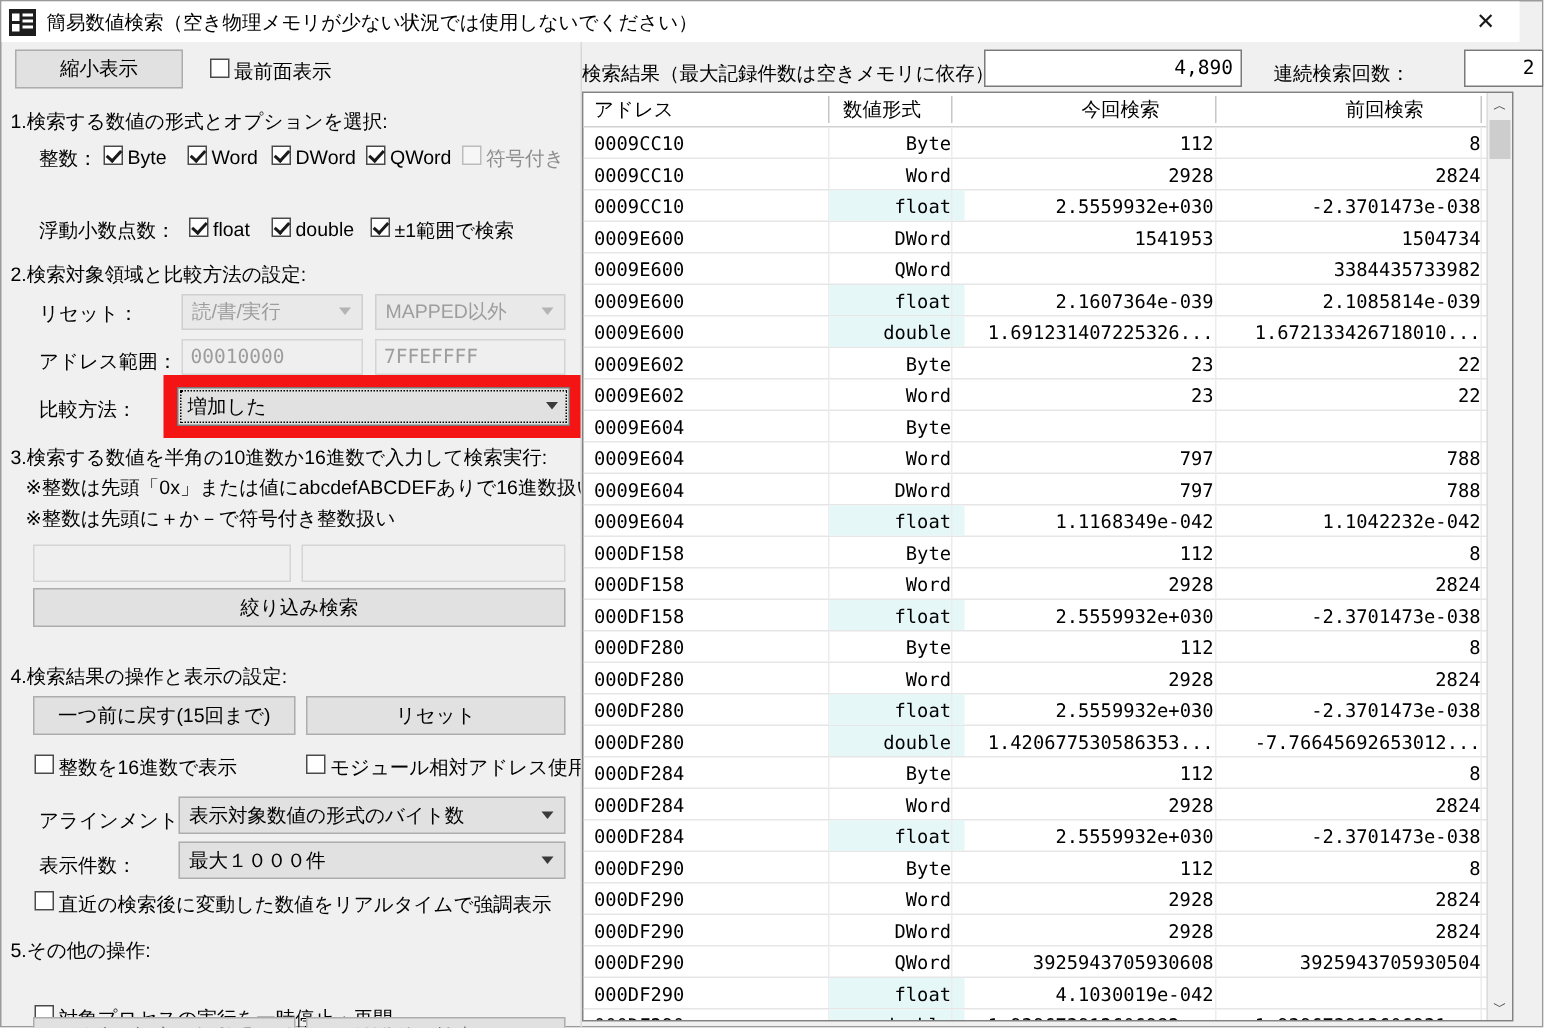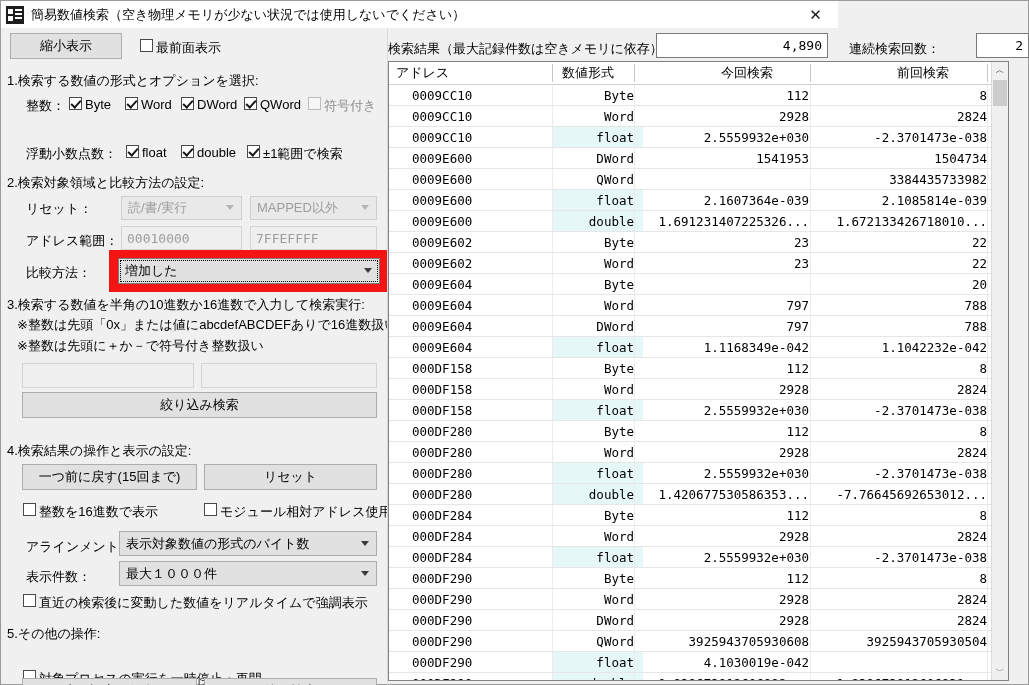--- a/index.html
+++ b/index.html
@@ -7,21 +7,21 @@
     width:1029px;height:685px;overflow:hidden;
     background:#f0f0f0;
     font-family:"Liberation Sans","DejaVu Sans",sans-serif;
     font-size:13px;color:#000;
     -webkit-font-smoothing:none;
   }
   .app{position:relative;width:1029px;height:685px;background:#f0f0f0;
        border:1px solid #9a9a9a;box-sizing:border-box;}
 
   
-  .titlebar{position:absolute;left:0;top:0;width:837px;height:27px;
+  .titlebar{position:absolute;left:0;top:0;width:1012px;height:27px;
             background:#ffffff;display:flex;align-items:center;}
   .tb-icon{width:18px;height:18px;margin-left:5px;margin-right:7px;
            background:#1d1d1d;position:relative;flex:none;}
   .tb-icon i{position:absolute;background:#fff;display:block;}
   .tb-icon i.a{left:2px;top:3px;width:5px;height:5px;}
   .tb-icon i.b{left:2px;top:10px;width:5px;height:5px;}
   .tb-icon i.c{left:9px;top:3px;width:7px;height:2px;}
   .tb-icon i.d{left:9px;top:7px;width:7px;height:2px;}
   .tb-icon i.e{left:9px;top:11px;width:7px;height:2px;}
   .tb-title{font-size:13px;color:#000;white-space:nowrap;}
@@ -64,21 +64,21 @@
   .grid{position:absolute;left:0;top:33px;width:621px;height:620px;
         background:#fff;border:1px solid #828282;box-sizing:border-box;overflow:hidden;}
   .ghead{position:relative;height:22px;background:#fff;border-bottom:1px solid #d0d0d0;}
   .ghead .hc{position:absolute;top:0;height:22px;display:flex;align-items:center;
              font-size:13px;white-space:nowrap;}
   .ghead .hsep{position:absolute;top:2px;width:1px;height:18px;background:#c6c6c6;}
   .rows{position:relative;}
   .row{position:relative;height:20px;border-bottom:1px solid #e6e6e6;}
   .cell{position:absolute;top:0;height:20px;display:flex;align-items:center;
         font-family:"DejaVu Sans Mono",monospace;font-size:12.5px;white-space:nowrap;}
-  .c-addr{left:16px;width:162px;padding-left:7px;}
+  .c-addr{left:0;width:162px;padding-left:7px;}
   .c-type{left:164px;width:81px;justify-content:flex-end;padding-right:9px;}
   .c-cur {left:246px;width:174px;justify-content:flex-end;padding-right:8px;}
   .c-prev{left:422px;width:176px;justify-content:flex-end;padding-right:8px;}
   .vsep{position:absolute;top:0;width:1px;height:20px;background:#ececec;}
   .hl{background:#e6f7f7;}
   
   .vsb{position:absolute;right:0;top:0;width:17px;height:100%;background:#f0f0f0;
        border-left:1px solid #dcdcdc;box-sizing:border-box;}
   .vsb .ar{position:absolute;left:0;width:16px;height:17px;display:flex;
            align-items:center;justify-content:center;font-size:9px;color:#3c3c3c;}
@@ -323,21 +323,20 @@
             <div class="vsep" style="left:421px;"></div>
             <div class="cell c-prev">22</div>
             <div class="vsep" style="left:598px;"></div>
           </div>
           <div class="row">
             <div class="cell c-addr">0009E604</div>
             <div class="vsep" style="left:163px;"></div>
             <div class="cell c-type">Byte</div>
             <div class="vsep" style="left:245px;"></div>
             <div class="vsep" style="left:421px;"></div>
-            <div class="cell c-prev">20</div>
             <div class="vsep" style="left:598px;"></div>
           </div>
           <div class="row">
             <div class="cell c-addr">0009E604</div>
             <div class="vsep" style="left:163px;"></div>
             <div class="cell c-type">Word</div>
             <div class="vsep" style="left:245px;"></div>
             <div class="cell c-cur">797</div>
             <div class="vsep" style="left:421px;"></div>
             <div class="cell c-prev">788</div>

